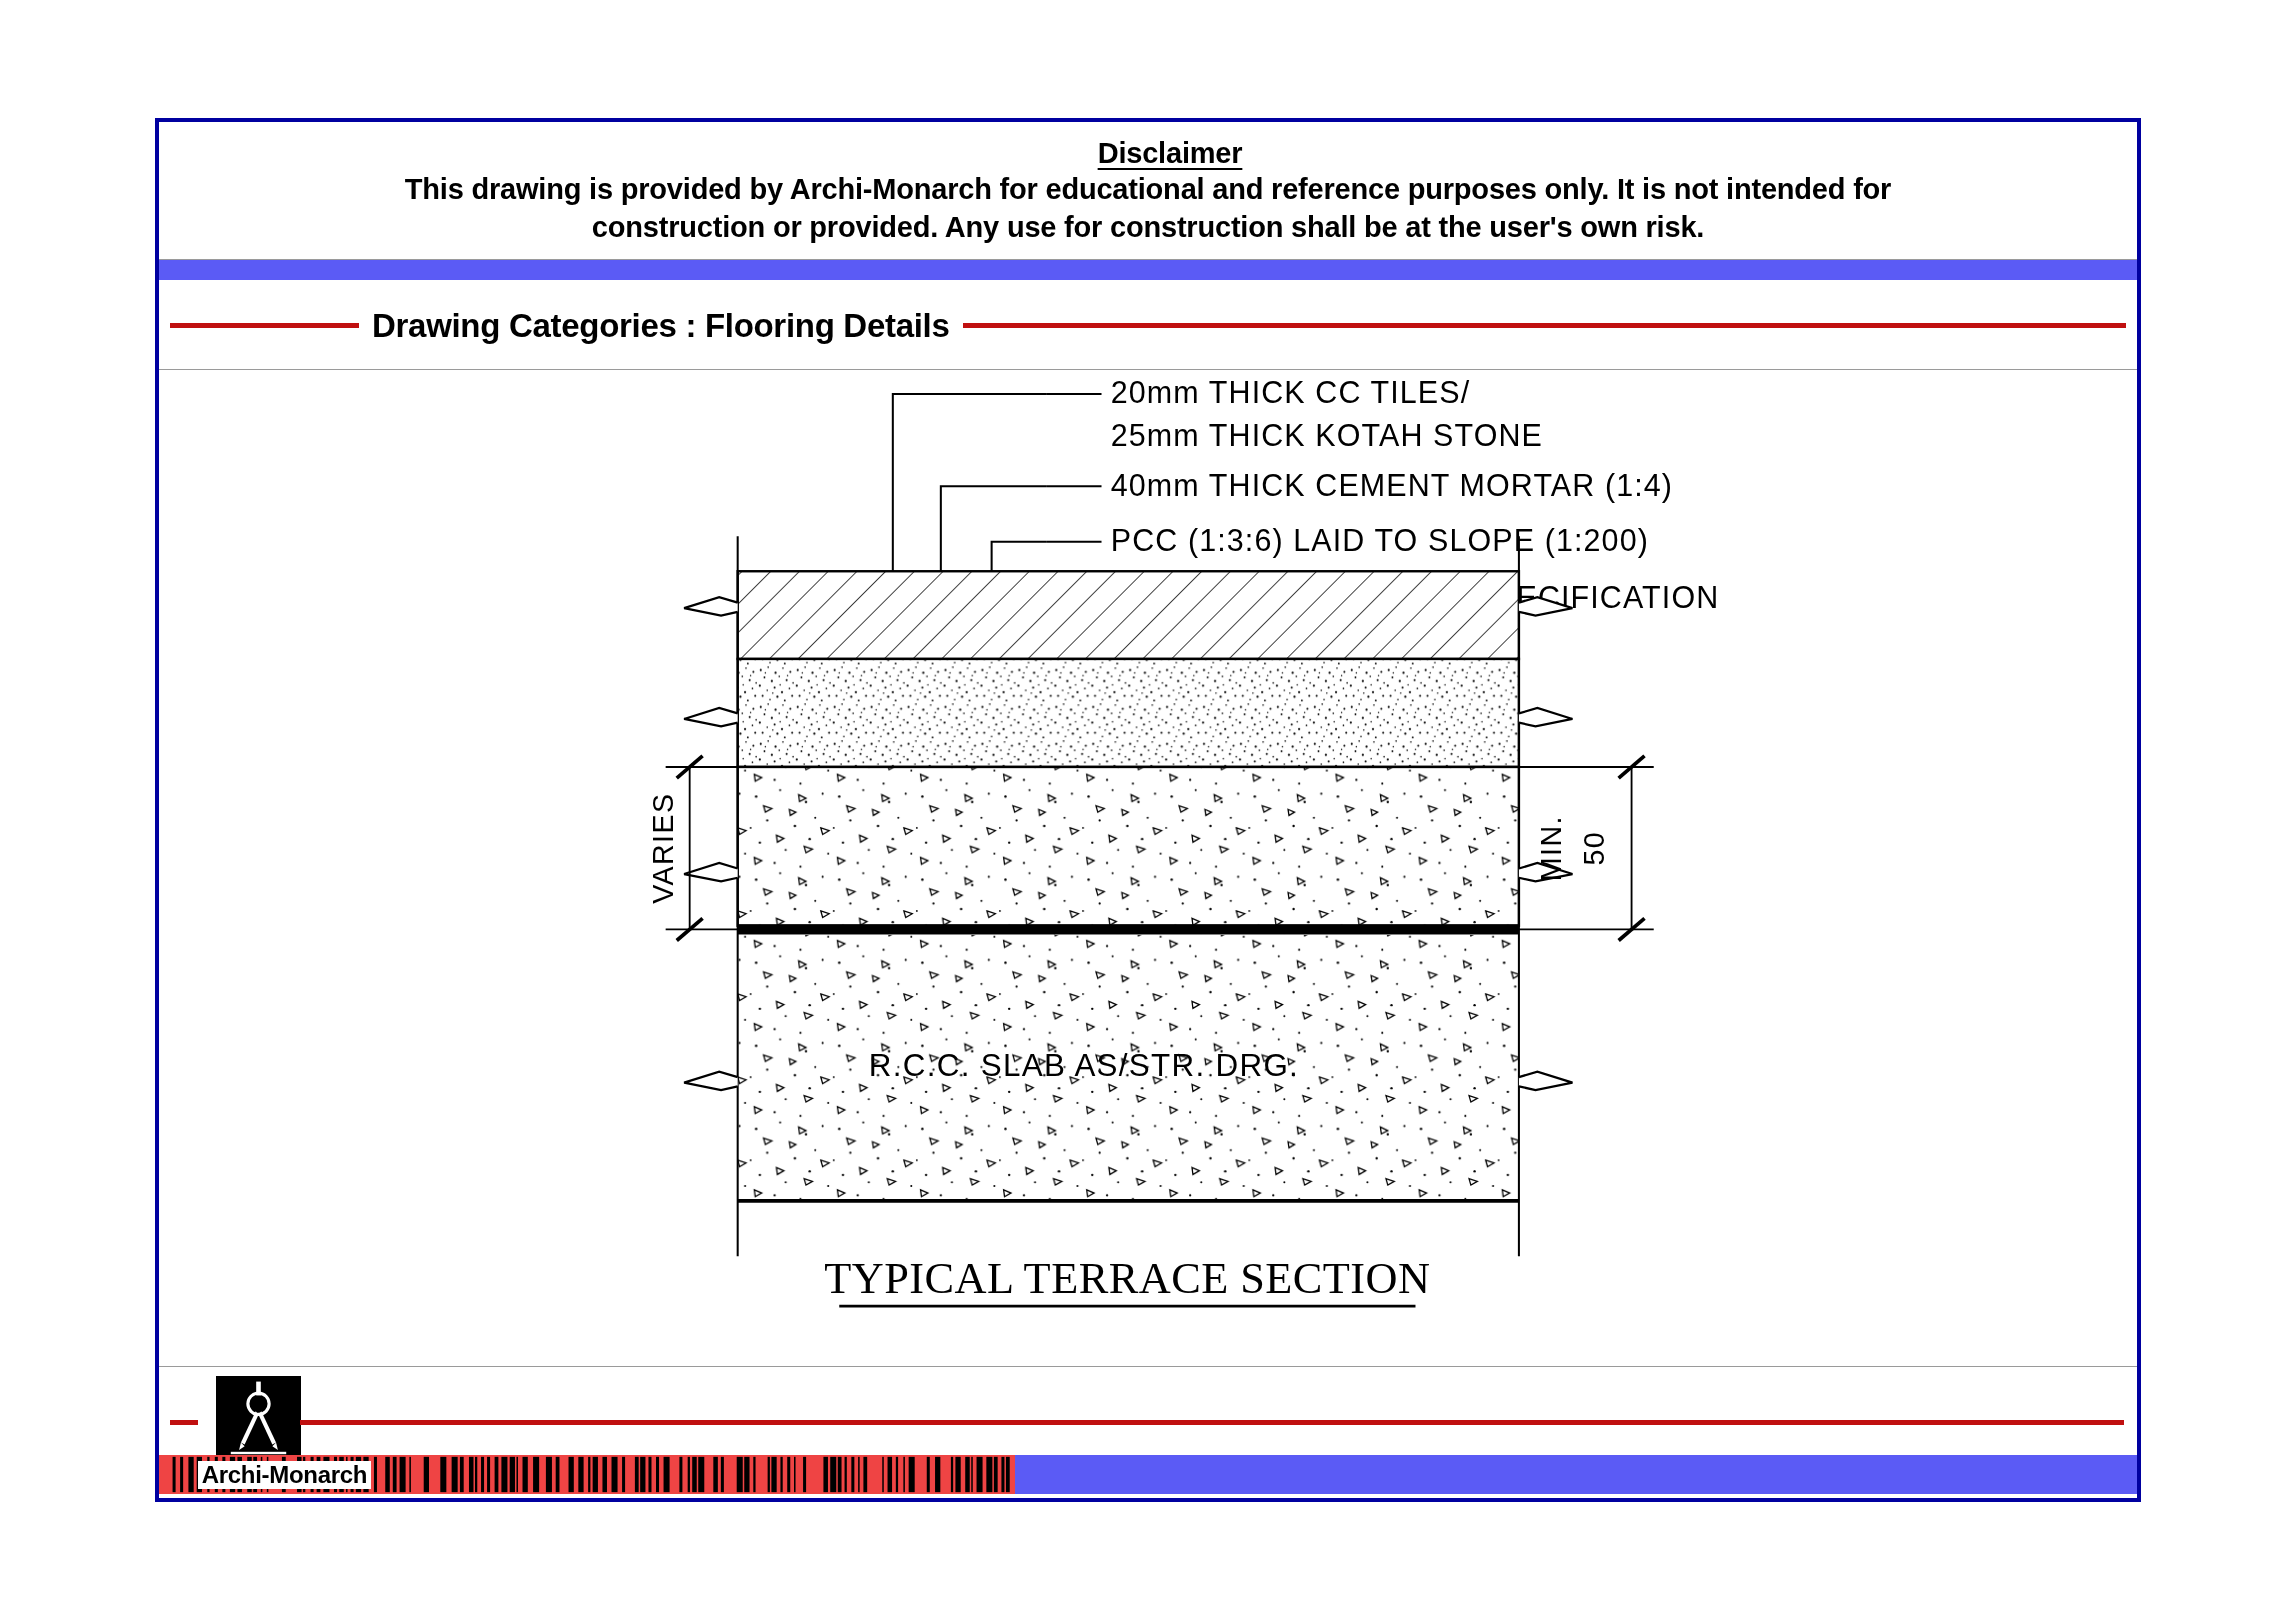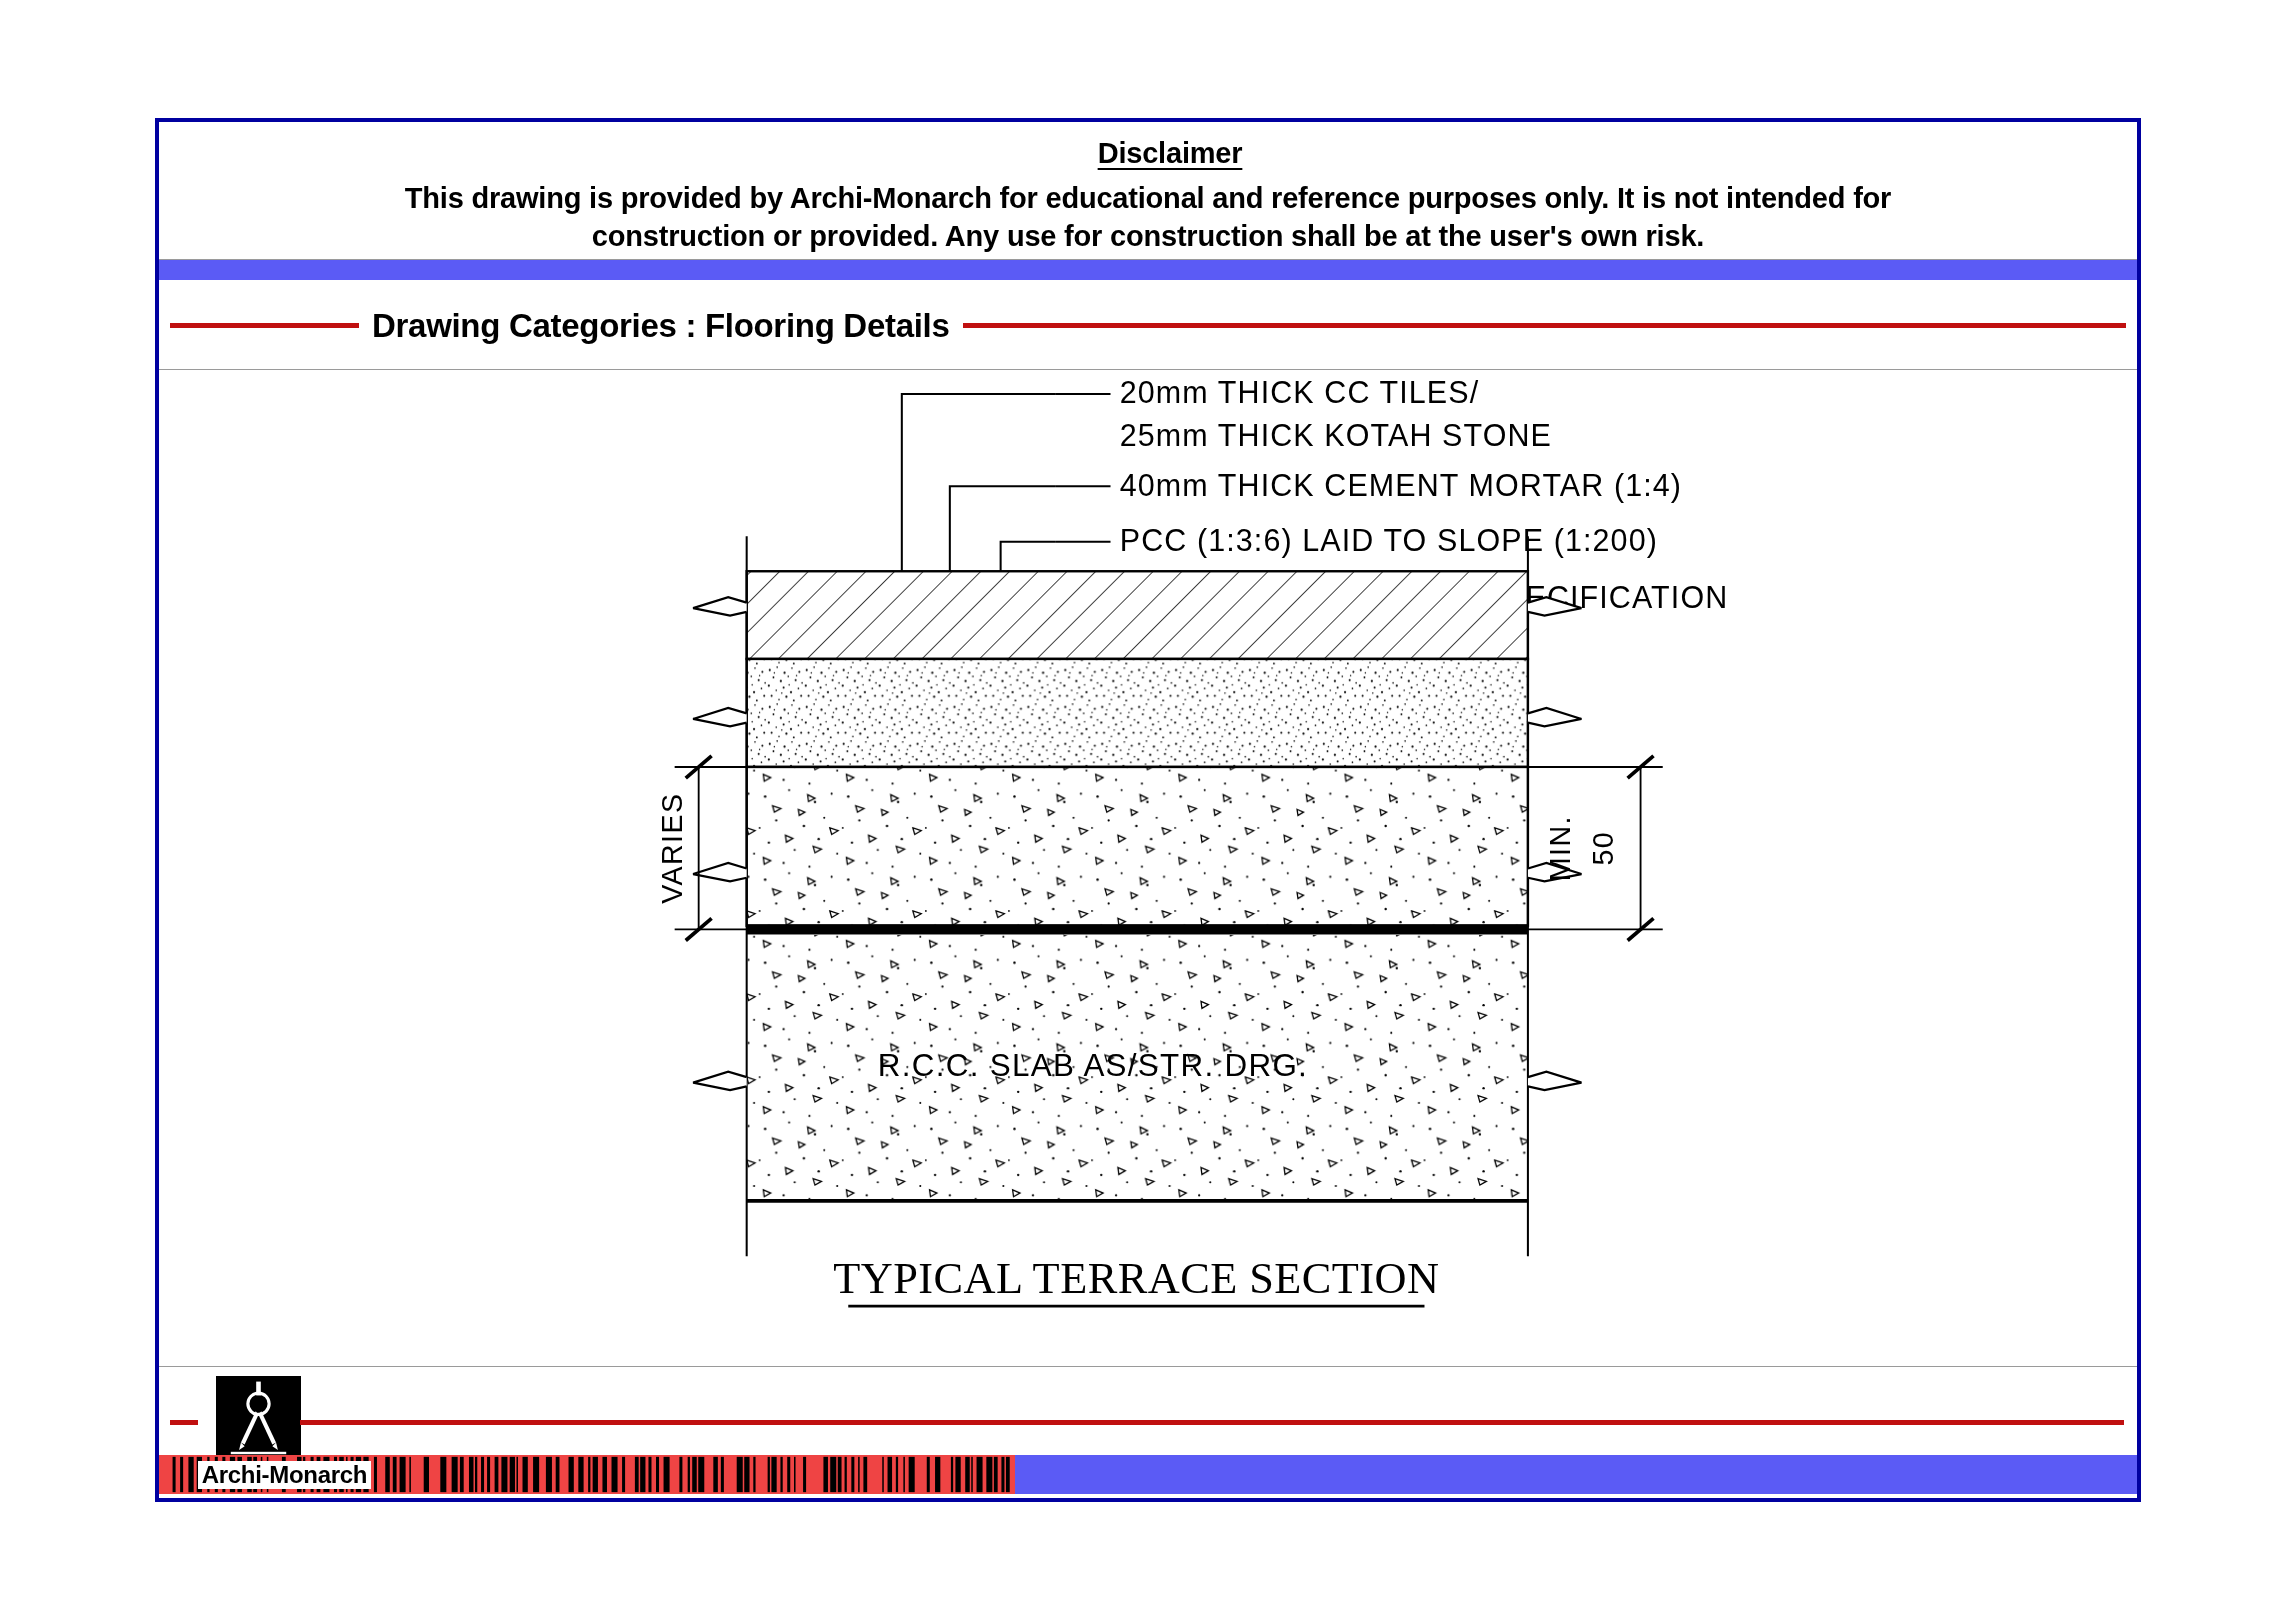--- a/index.html
+++ b/index.html
@@ -47,21 +47,21 @@
     line-height: 1.25;
     padding-left: 44px;
   }
   .disclaimer-line {
     font-size: 29px;
     font-weight: bold;
     color: #000;
     line-height: 1.3;
     letter-spacing: -0.2px;
   }
-  #disclaimer-body { margin-top: 9px; }
+  #disclaimer-body { margin-top: 0; }
 
   
   #blue-band {
     position: absolute;
     left: 0px;
     top: 138px;
     width: 100%;
     height: 20px;
     background: #5b5bf5;
   }
@@ -101,21 +101,21 @@
   #gray-rule-under-category {
     position: absolute;
     left: 0; top: 247px;
     width: 100%; height: 0.9px;
     background: #9a9a9a;
   }
 
   
   #drawing {
     position: absolute;
-    left: 17px;
+    left: 8px;
     top: 248px;
     width: 100%;
     height: 997px;
   }
   #drawing svg { display: block; width: 100%; height: 100%; }
 
   
   #gray-rule-footer {
     position: absolute;
     left: 0; top: 1244px;

